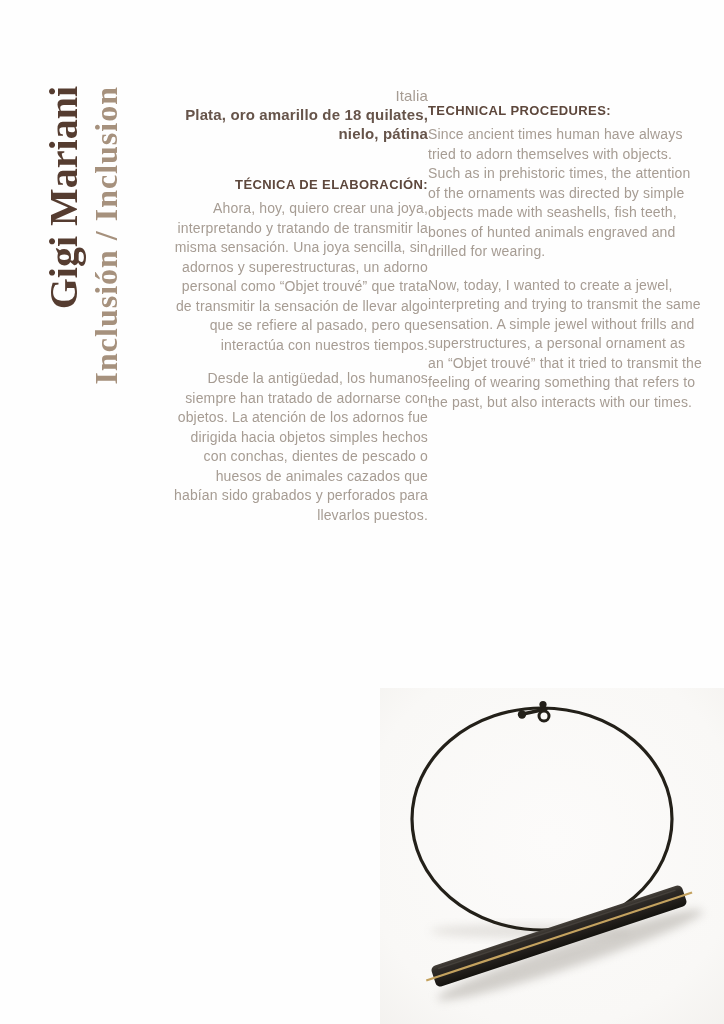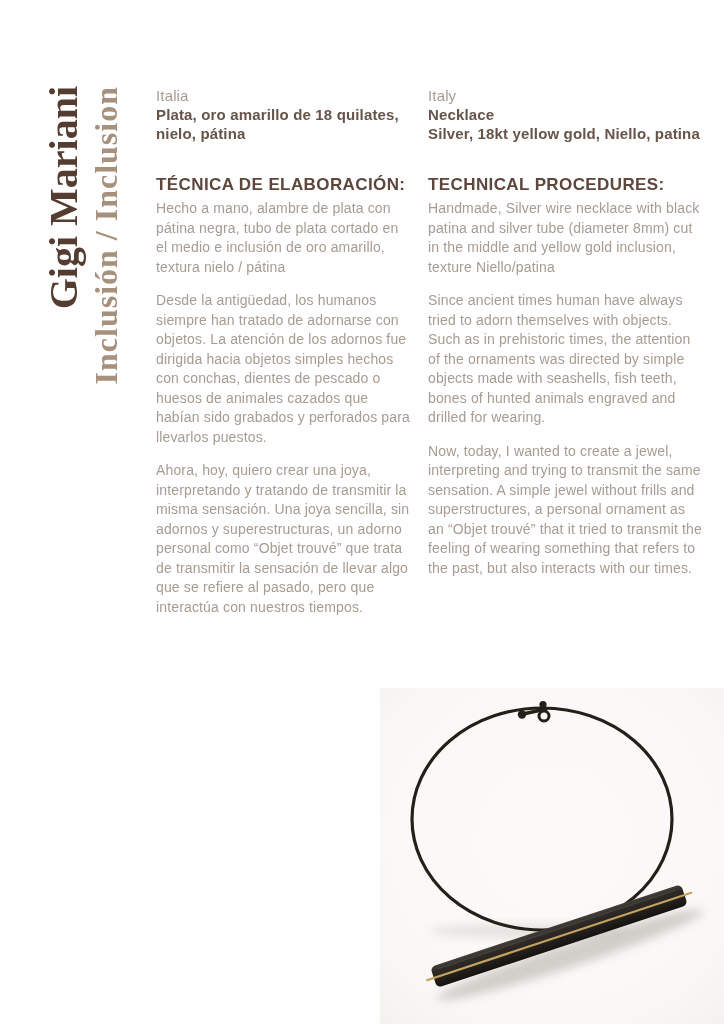--- a/index.html
+++ b/index.html
@@ -44,35 +44,35 @@
     white-space: nowrap;
     transform-origin: top left;
     transform: rotate(-90deg) translateX(-100%);
   }
   
   .col {
     position: absolute;
     top: 86px;
     letter-spacing: 0.15px;
   }
-  .col-es { left: 156px; width: 254px; }
+  .col-es { left: 174px; width: 254px; text-align: right; }
   .col-en { left: 428px; width: 274px; }
   .col-header { margin-bottom: 32px; }
   .col-header div {
     font-size: 15px;
     line-height: 19px;
   }
   .country { color: #a69c93; }
   .object-line, .materials-line {
     font-weight: bold;
     color: #66544a;
   }
   h3.section-heading {
     margin: 15px 0 5px 0;
-    font-size: 17px;
+    font-size: 13px;
     line-height: 19px;
     font-weight: bold;
     letter-spacing: 0.4px;
     color: #5d473c;
   }
   p.body-text {
     margin: 0 0 14px 0;
     font-size: 14px;
     line-height: 19.5px;
     color: #a69c93;
@@ -95,33 +95,26 @@
   <div class="artist-name">Gigi Mariani</div>
 
   <div class="work-title">Inclusión / Inclusion</div>
 
   <div class="col col-es">
     <div class="col-header">
       <div class="country">Italia</div>
       <div class="materials-line">Plata, oro amarillo de 18 quilates, nielo, pátina</div>
     </div>
     <h3 class="section-heading">TÉCNICA DE ELABORACIÓN:</h3>
-    <p class="body-text">Hecho a mano, alambre de plata con pátina negra, tubo de plata cortado en el medio e inclusión de oro amarillo, textura nielo / pátina</p>
+    <p class="body-text">Ahora, hoy, quiero crear una joya, interpretando y tratando de transmitir la misma sensación. Una joya sencilla, sin adornos y superestructuras, un adorno personal como “Objet trouvé” que trata de transmitir la sensación de llevar algo que se refiere al pasado, pero que interactúa con nuestros tiempos.</p>
     <p class="body-text">Desde la antigüedad, los humanos siempre han tratado de adornarse con objetos. La atención de los adornos fue dirigida hacia objetos simples hechos con conchas, dientes de pescado o huesos de animales cazados que habían sido grabados y perforados para llevarlos puestos.</p>
-    <p class="body-text">Ahora, hoy, quiero crear una joya, interpretando y tratando de transmitir la misma sensación. Una joya sencilla, sin adornos y superestructuras, un adorno personal como “Objet trouvé” que trata de transmitir la sensación de llevar algo que se refiere al pasado, pero que interactúa con nuestros tiempos.</p>
   </div>
 
   <div class="col col-en">
-    <div class="col-header">
-      <div class="country">Italy</div>
-      <div class="object-line">Necklace</div>
-      <div class="materials-line">Silver, 18kt yellow gold, Niello, patina</div>
-    </div>
     <h3 class="section-heading">TECHNICAL PROCEDURES:</h3>
-    <p class="body-text">Handmade, Silver wire necklace with black patina and silver tube (diameter 8mm) cut in the middle and yellow gold inclusion, texture Niello/patina</p>
     <p class="body-text">Since ancient times human have always tried to adorn themselves with objects. Such as in prehistoric times, the attention of the ornaments was directed by simple objects made with seashells, fish teeth, bones of hunted animals engraved and drilled for wearing.</p>
     <p class="body-text">Now, today, I wanted to create a jewel, interpreting and trying to transmit the same sensation. A simple jewel without frills and superstructures, a personal ornament as an “Objet trouvé” that it tried to transmit the feeling of wearing something that refers to the past, but also interacts with our times.</p>
   </div>
 
   <svg class="necklace-photo" viewBox="0 0 344 336" role="img" aria-label="Black patinated silver wire necklace with niello tube and yellow gold inclusion">
     <defs>
       <radialGradient id="photobg" cx="50%" cy="45%" r="80%">
         <stop offset="0%" stop-color="#fcfbfa"></stop>
         <stop offset="70%" stop-color="#f9f8f6"></stop>
         <stop offset="100%" stop-color="#f2f0ed"></stop>

